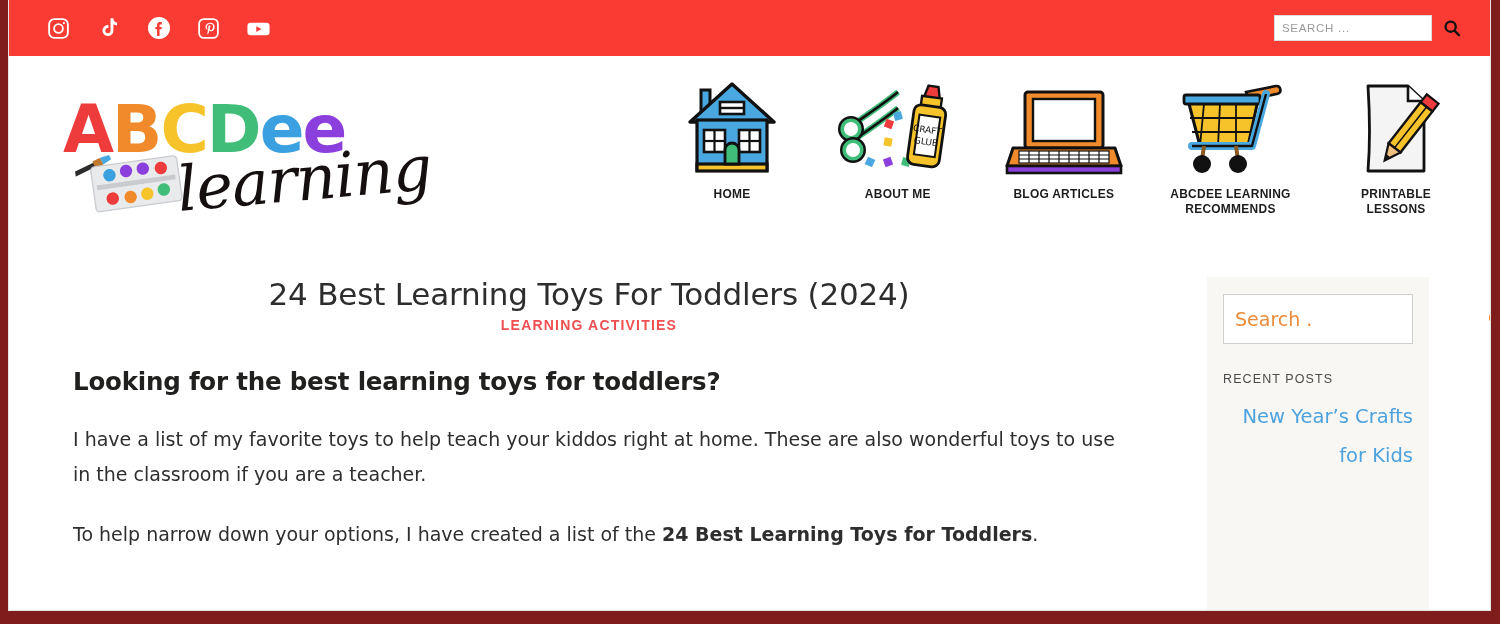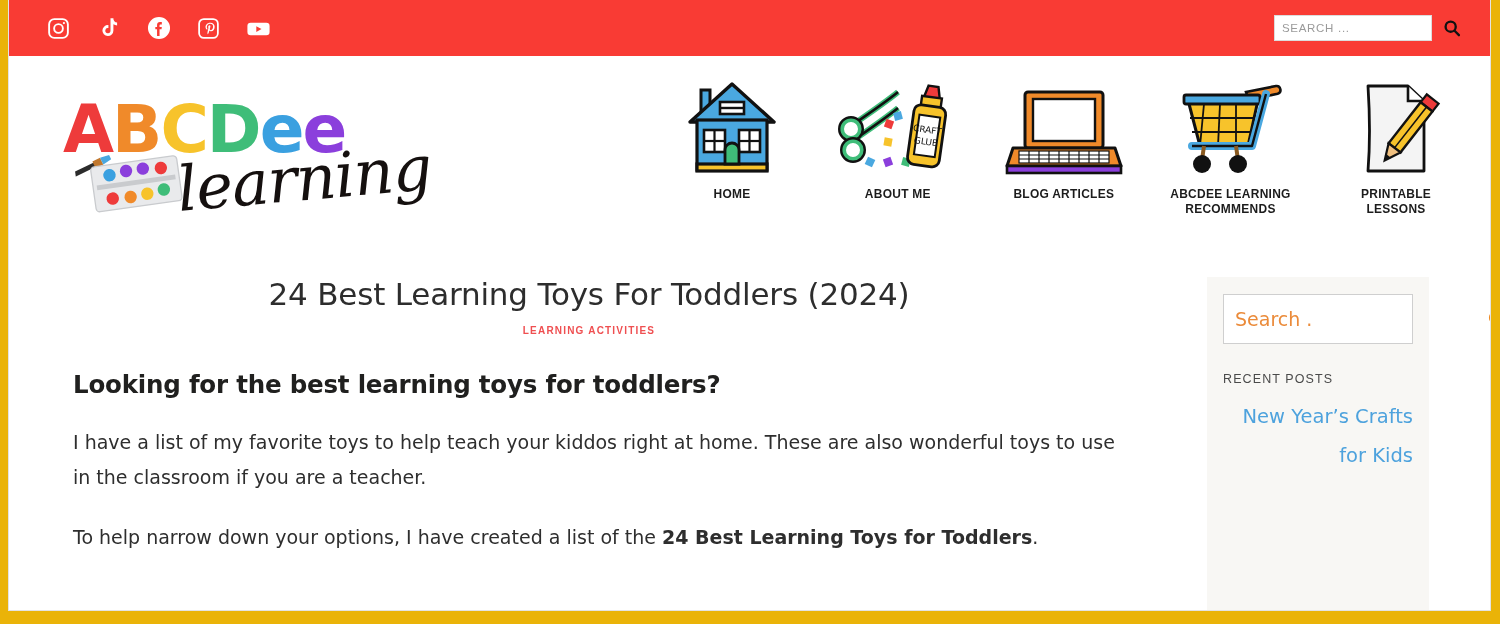--- a/index.html
+++ b/index.html
@@ -9,21 +9,21 @@
     width: 1500px;
     height: 624px;
     overflow: hidden;
     font-family: "Liberation Sans", sans-serif;
   }
 
   #page {
     position: relative;
     width: 1500px;
     height: 624px;
-    background: #eab308;
+    background: #7f1d1d;
   }
 
   
   .card {
     position: absolute;
     left: 8px;
     top: 0px;
     width: 1483px;
     height: 611px;
     background: #ffffff;
@@ -204,24 +204,24 @@
   .post-title {
     margin: 20px 0 0 0;
     font-family: "DejaVu Sans", sans-serif;
     font-weight: normal;
     font-size: 31px;
     color: #2d2d2d;
     text-align: center;
     letter-spacing: -0.2px;
   }
   .post-cat {
-    margin-top: 13px;
+    margin-top: 5px;
     text-align: center;
     font-family: "Liberation Sans", sans-serif;
-    font-size: 10px;
+    font-size: 14px;
     font-weight: bold;
     letter-spacing: 1.2px;
     color: #ef4f51;
     cursor: pointer;
   }
 
   .post-body {
     margin: 34px 0 0 64px;
     width: 1060px;
   }

